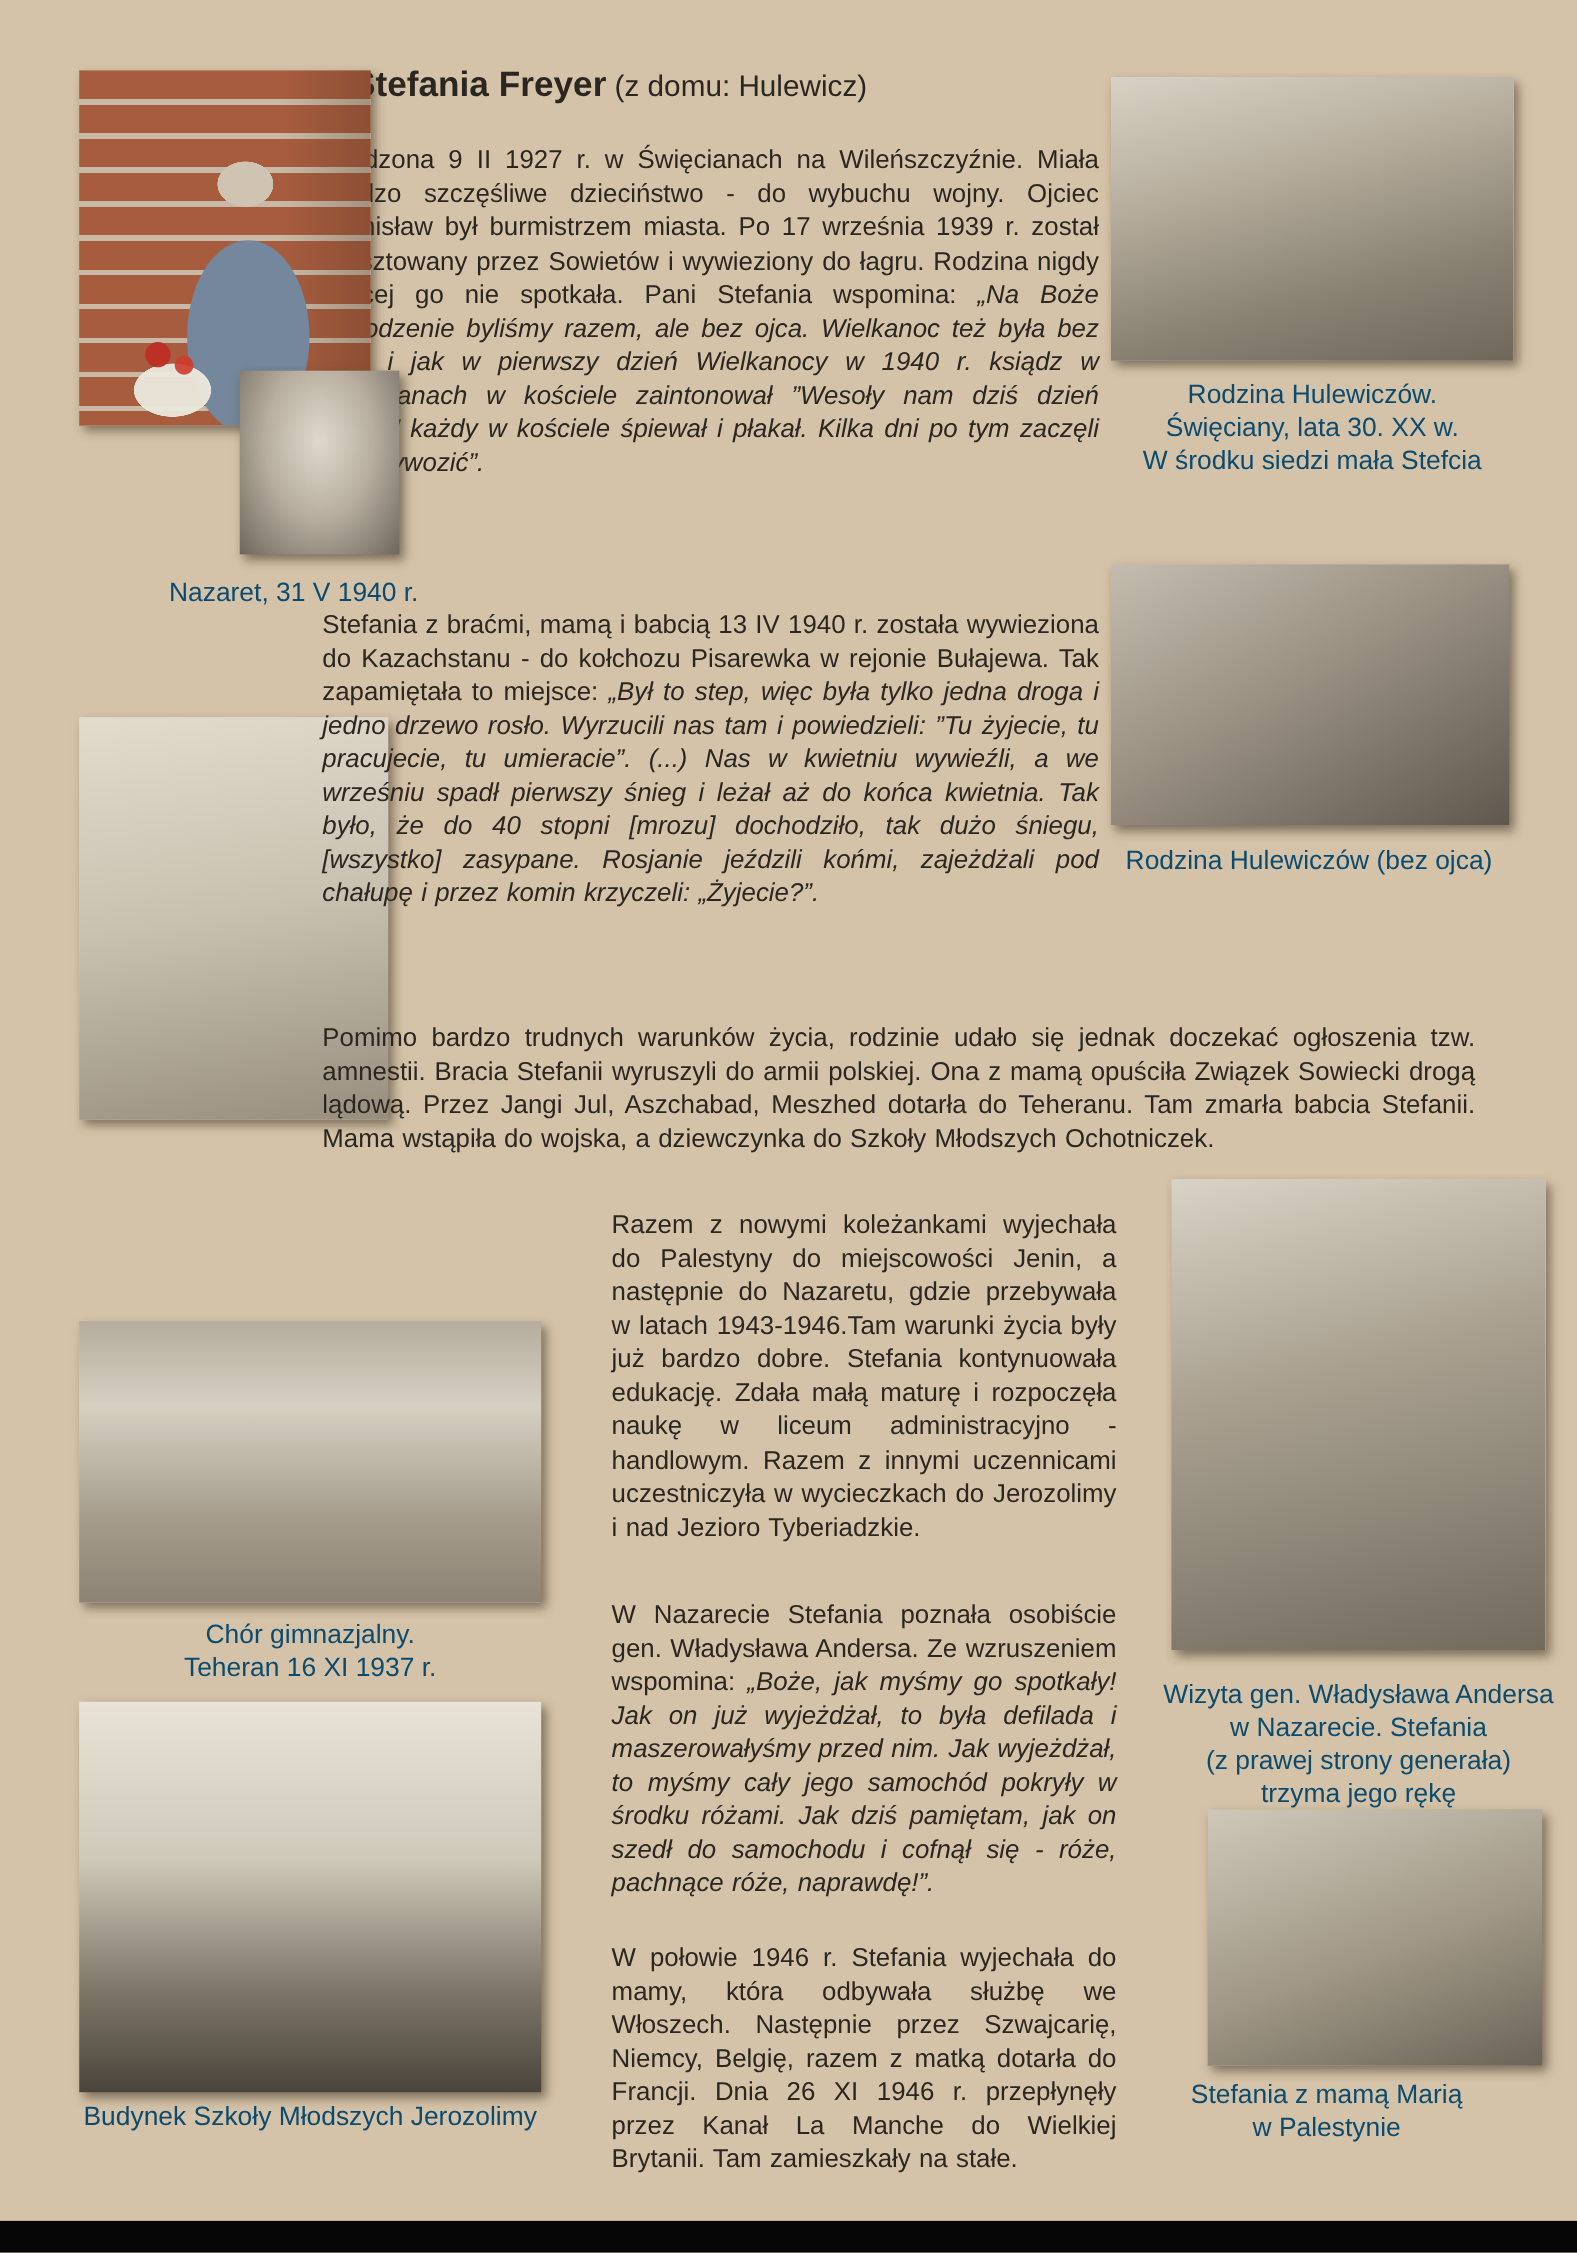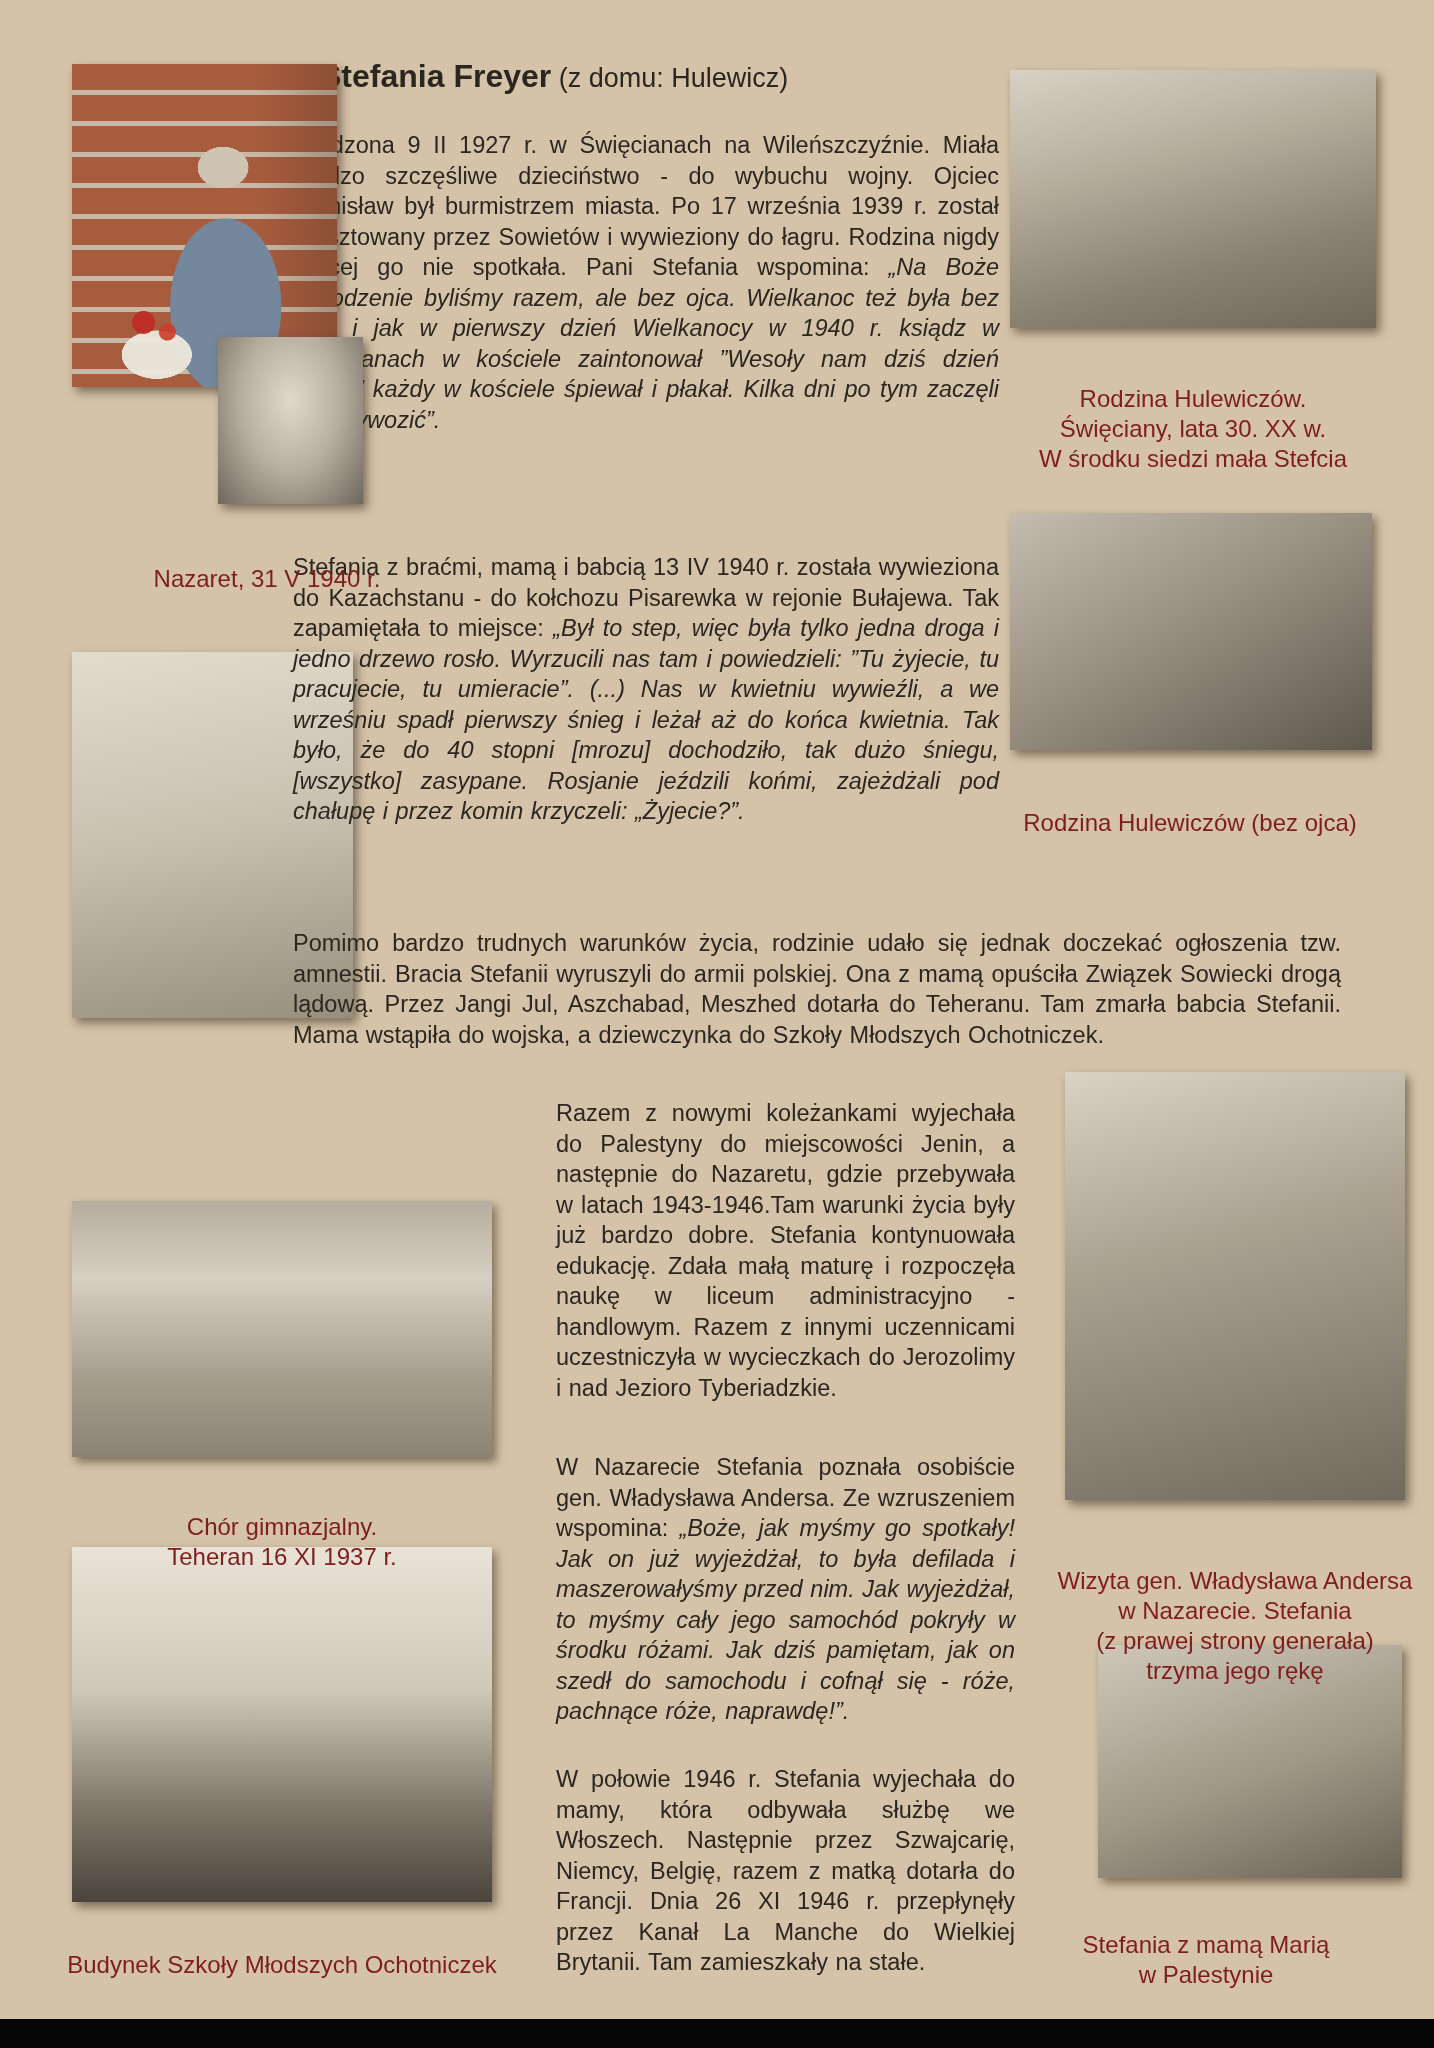--- a/index.html
+++ b/index.html
@@ -23,22 +23,21 @@
     line-height:30.5px;
     color:#2b2620;
     word-spacing:1px;
   }
   .q{font-style:italic;}
   .caption{
     position:absolute;
     text-align:center;
     font-size:24px;
     line-height:30px;
-    color:#7f1d1d;
-    margin-top:40px;
+    color:#0c4a6e;
   }
   #title{
     position:absolute;left:320px;top:58px;
     font-size:27px;white-space:nowrap;
   }
   #title .t-bold{font-weight:bold;font-size:32px;}
   #footer-bar{
     position:absolute;left:0;top:2019px;width:1434px;height:29px;
     background:#060606;
   }
@@ -120,21 +119,21 @@
     <div>Rodzina Hulewiczów (bez ojca)</div>
   </div>
 
 
   <div class="caption" style="left:72px;top:1472px;width:420px;">
     <div>Chór gimnazjalny.</div>
     <div>Teheran 16 XI 1937 r.</div>
   </div>
 
   <div class="caption" style="left:32px;top:1910px;width:500px;">
-    <div>Budynek Szkoły Młodszych Ochotniczek</div>
+    <div>Budynek Szkoły Młodszych Jerozolimy</div>
   </div>
 
   <div class="caption" style="left:1048px;top:1526px;width:374px;">
     <div>Wizyta gen. Władysława Andersa</div>
     <div>w Nazarecie. Stefania</div>
     <div>(z prawej strony generała)</div>
     <div>trzyma jego rękę</div>
   </div>
 
   <div class="caption" style="left:1036px;top:1890px;width:340px;">

